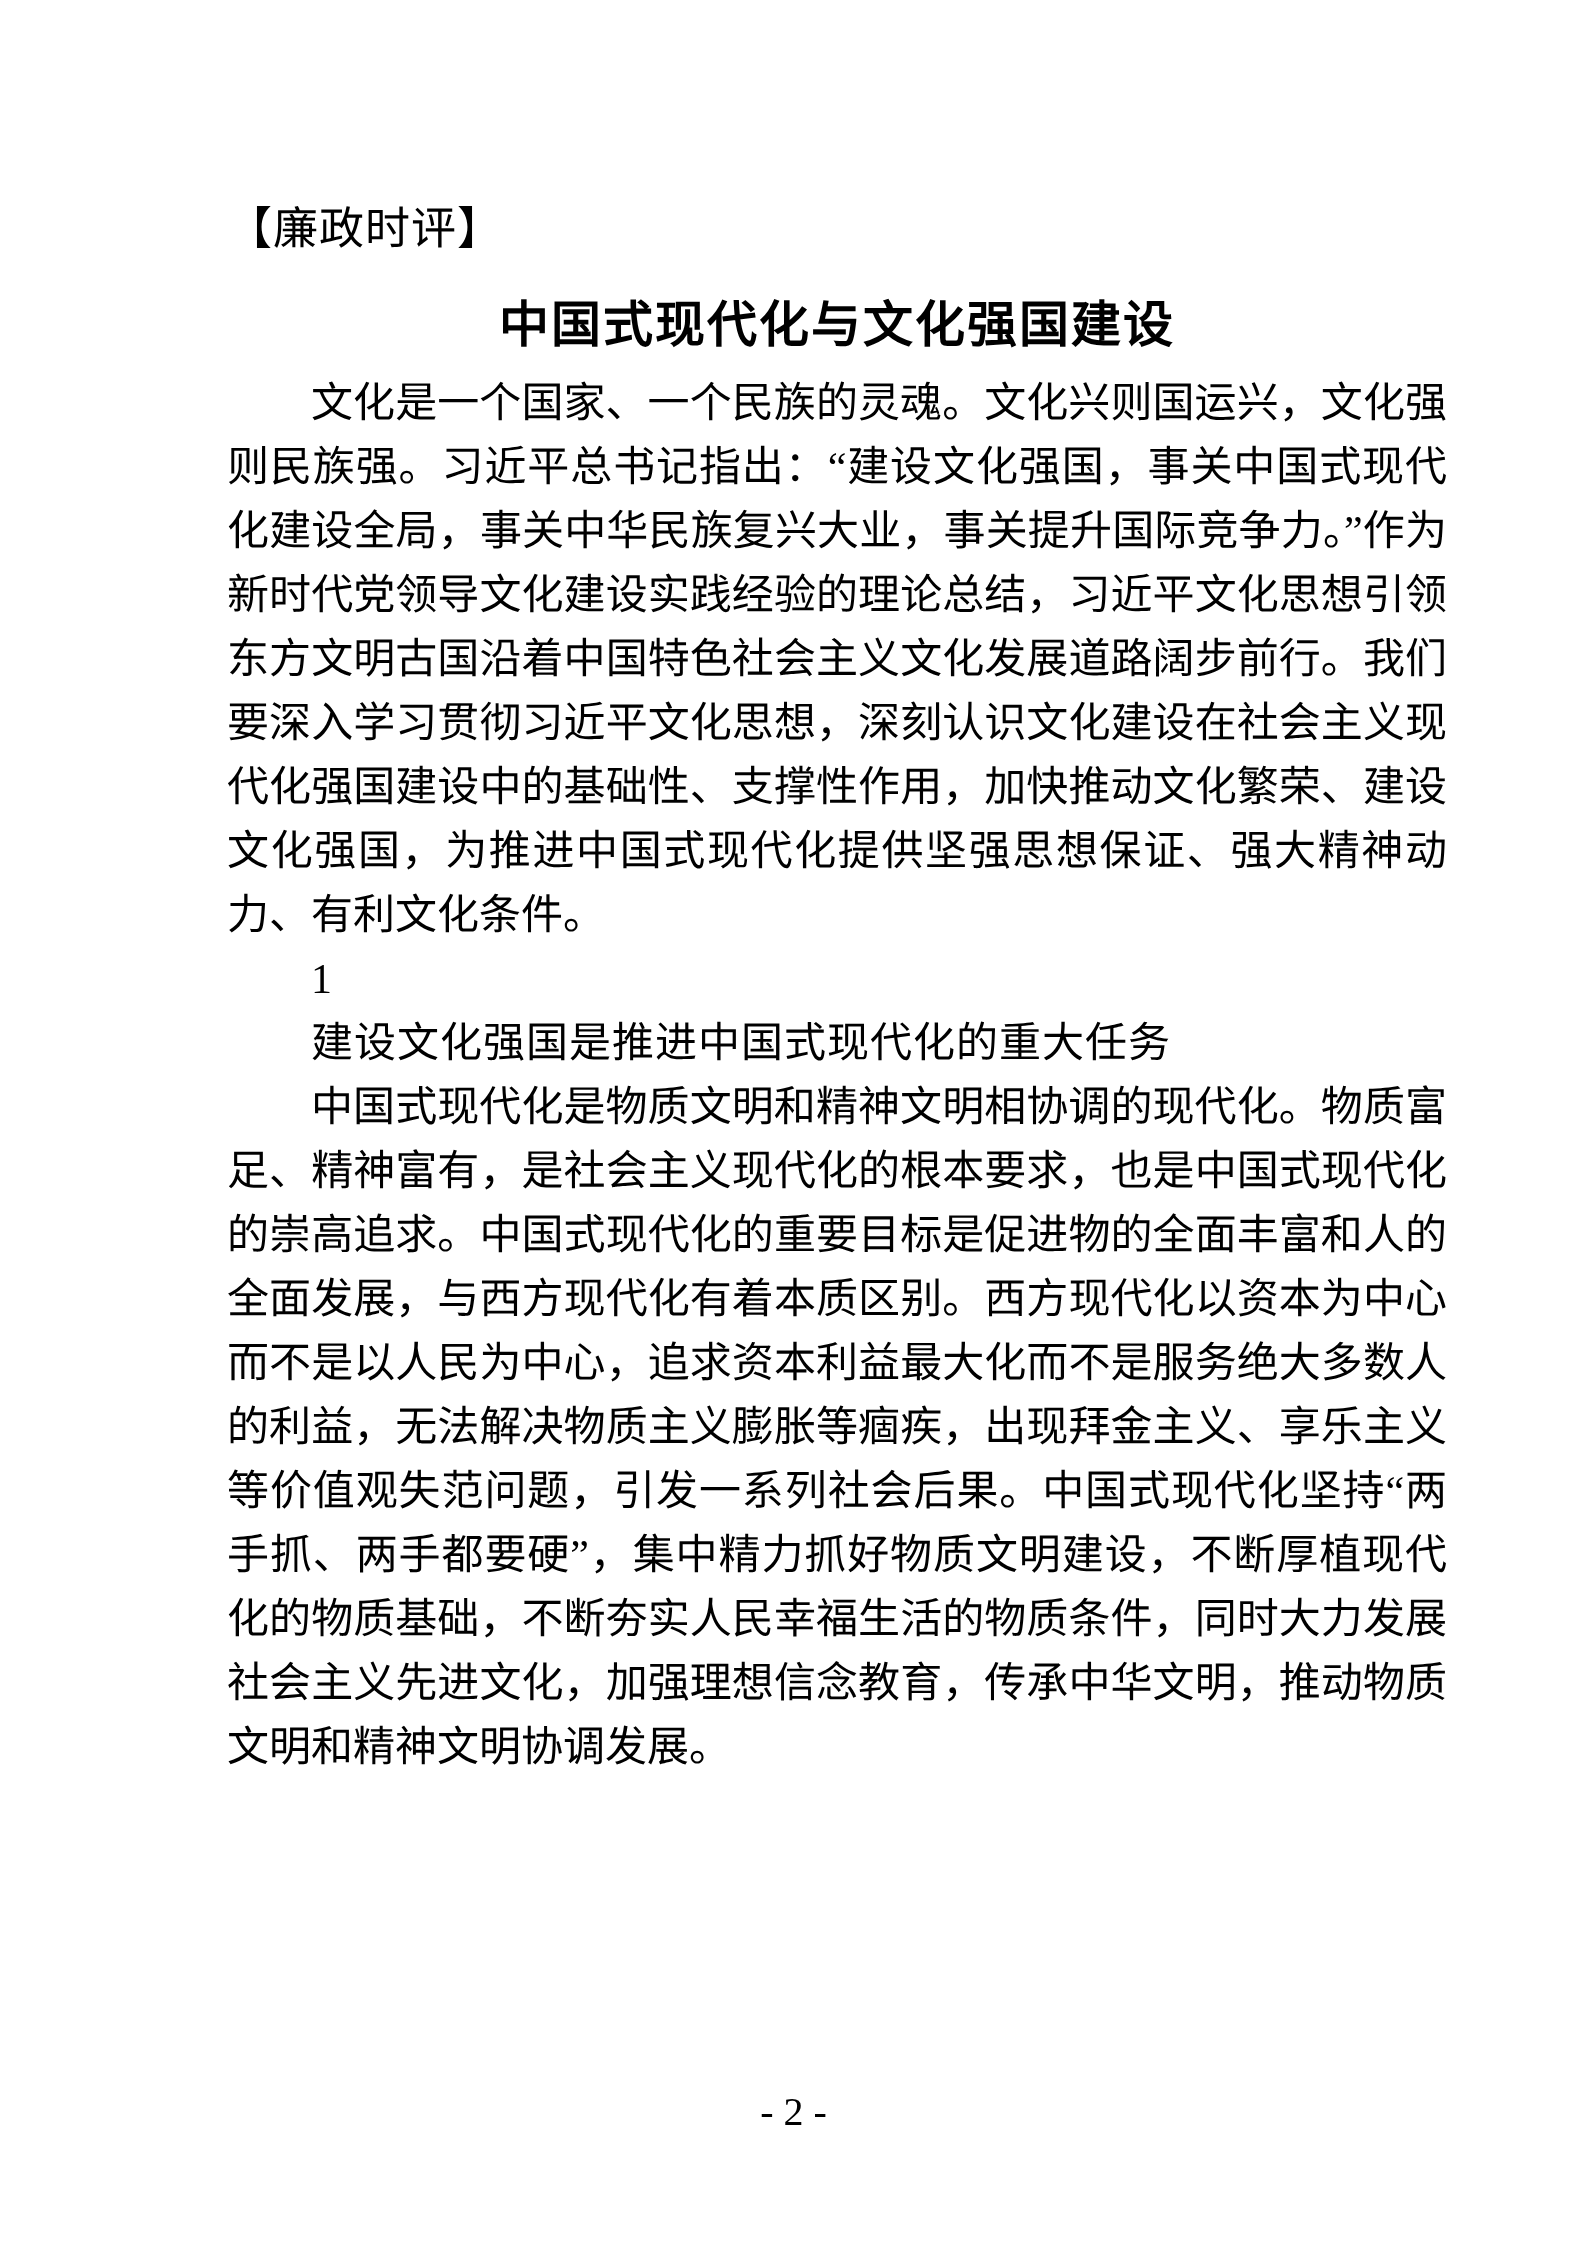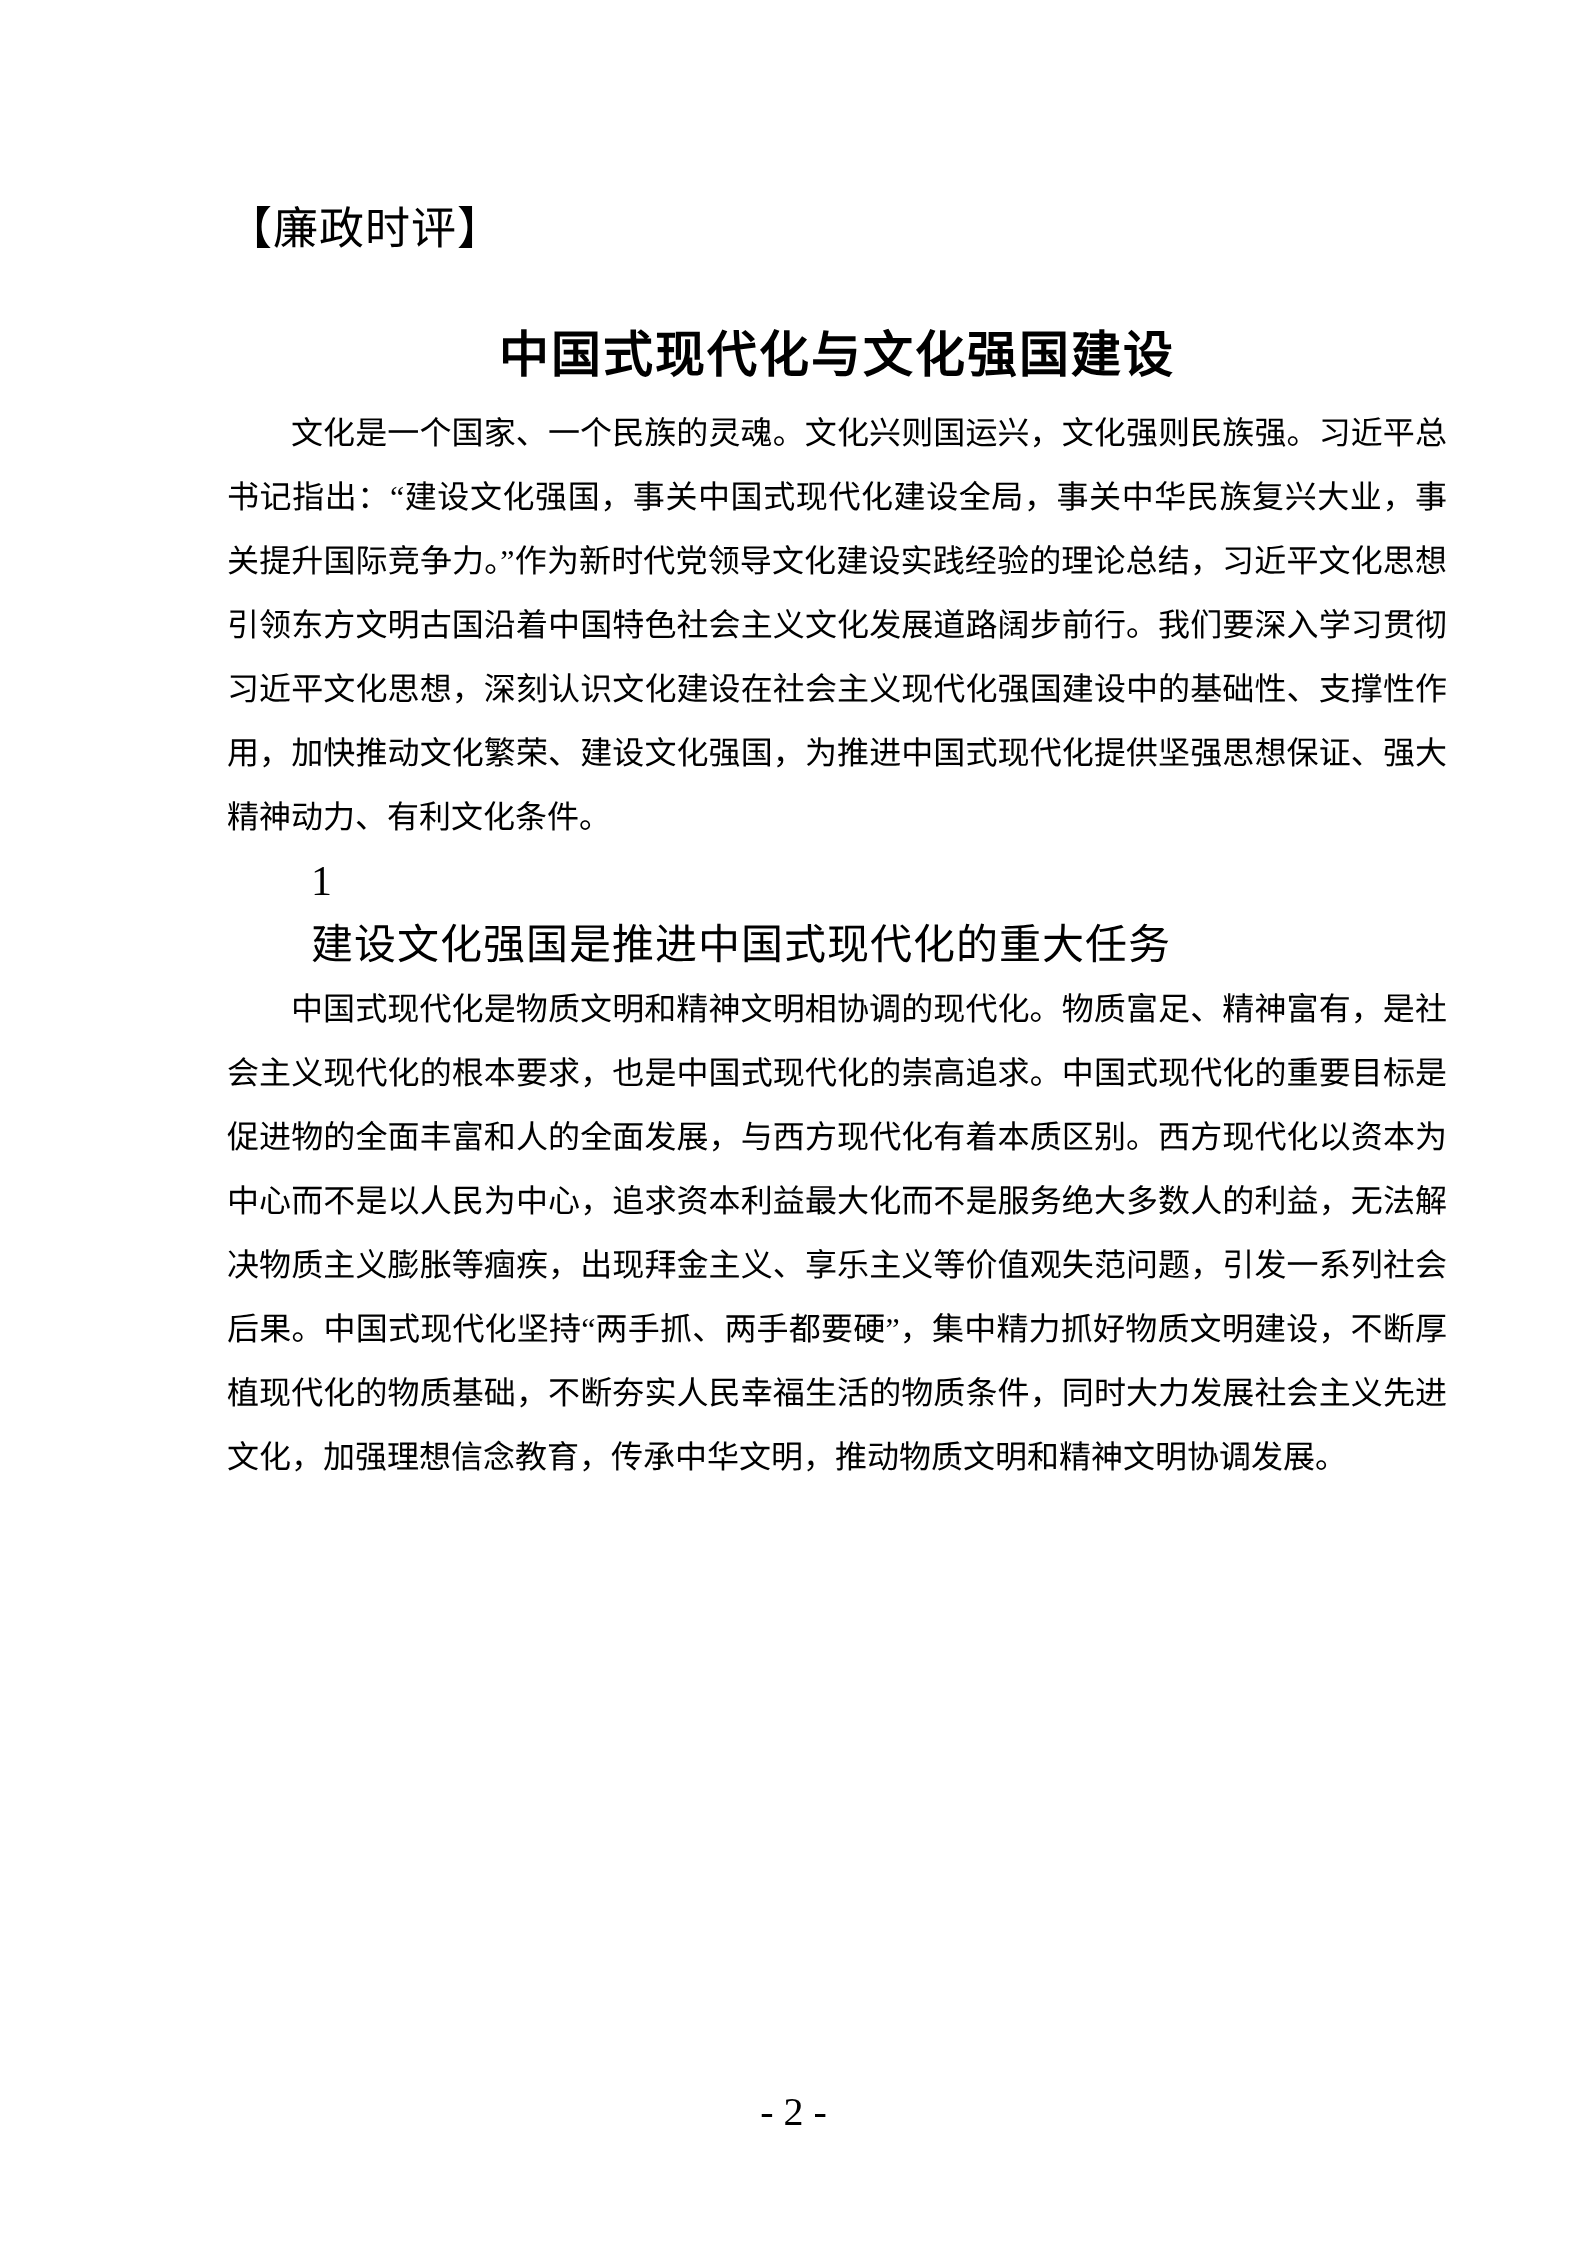--- a/index.html
+++ b/index.html
@@ -20,30 +20,30 @@
   }
   .category {
     margin: 0;
     padding-top: 203px;
     font-size: 45px;
     line-height: 52px;
     letter-spacing: 1px;
     font-weight: normal;
   }
   .title {
-    margin: 72px 0 0 0;
+    margin: 42px 0 0 0;
     font-size: 50px;
     line-height: 56px;
     font-weight: bold;
     text-align: center;
     letter-spacing: 2px;
   }
   .body-text {
     margin: 0;
-    font-size: 32px;
+    font-size: 42px;
     line-height: 64px;
     text-align: justify;
     text-justify: inter-ideograph;
     text-indent: 2em;
     word-break: break-all;
   }
   .first-paragraph {
     margin-top: 18px;
   }
   .section-number {

